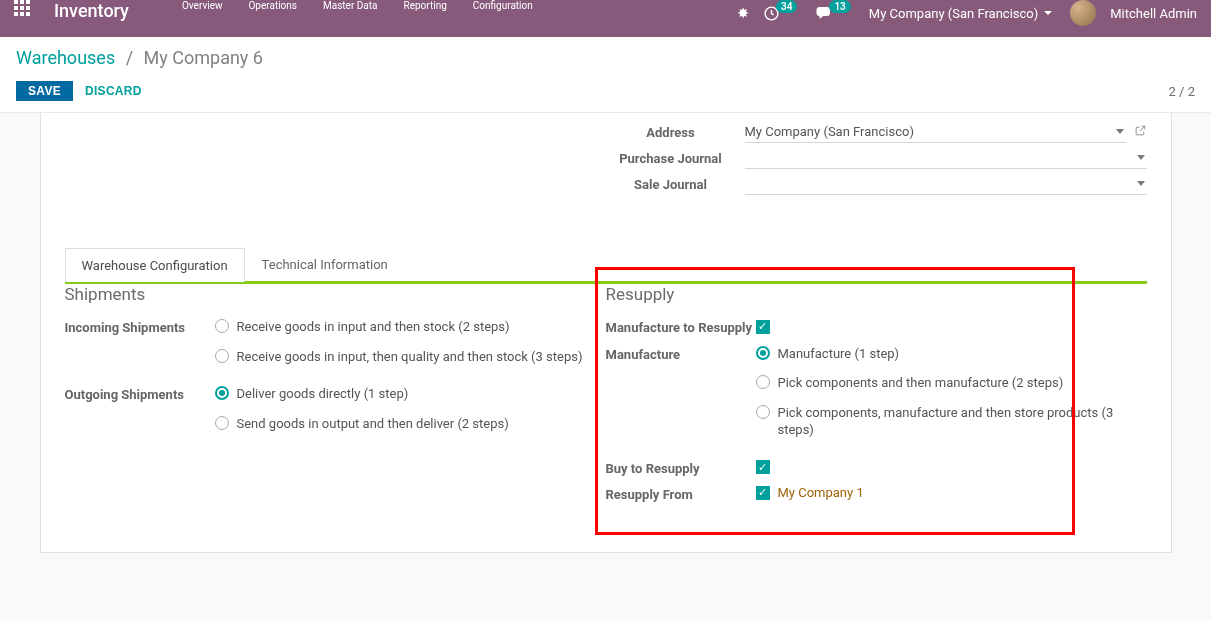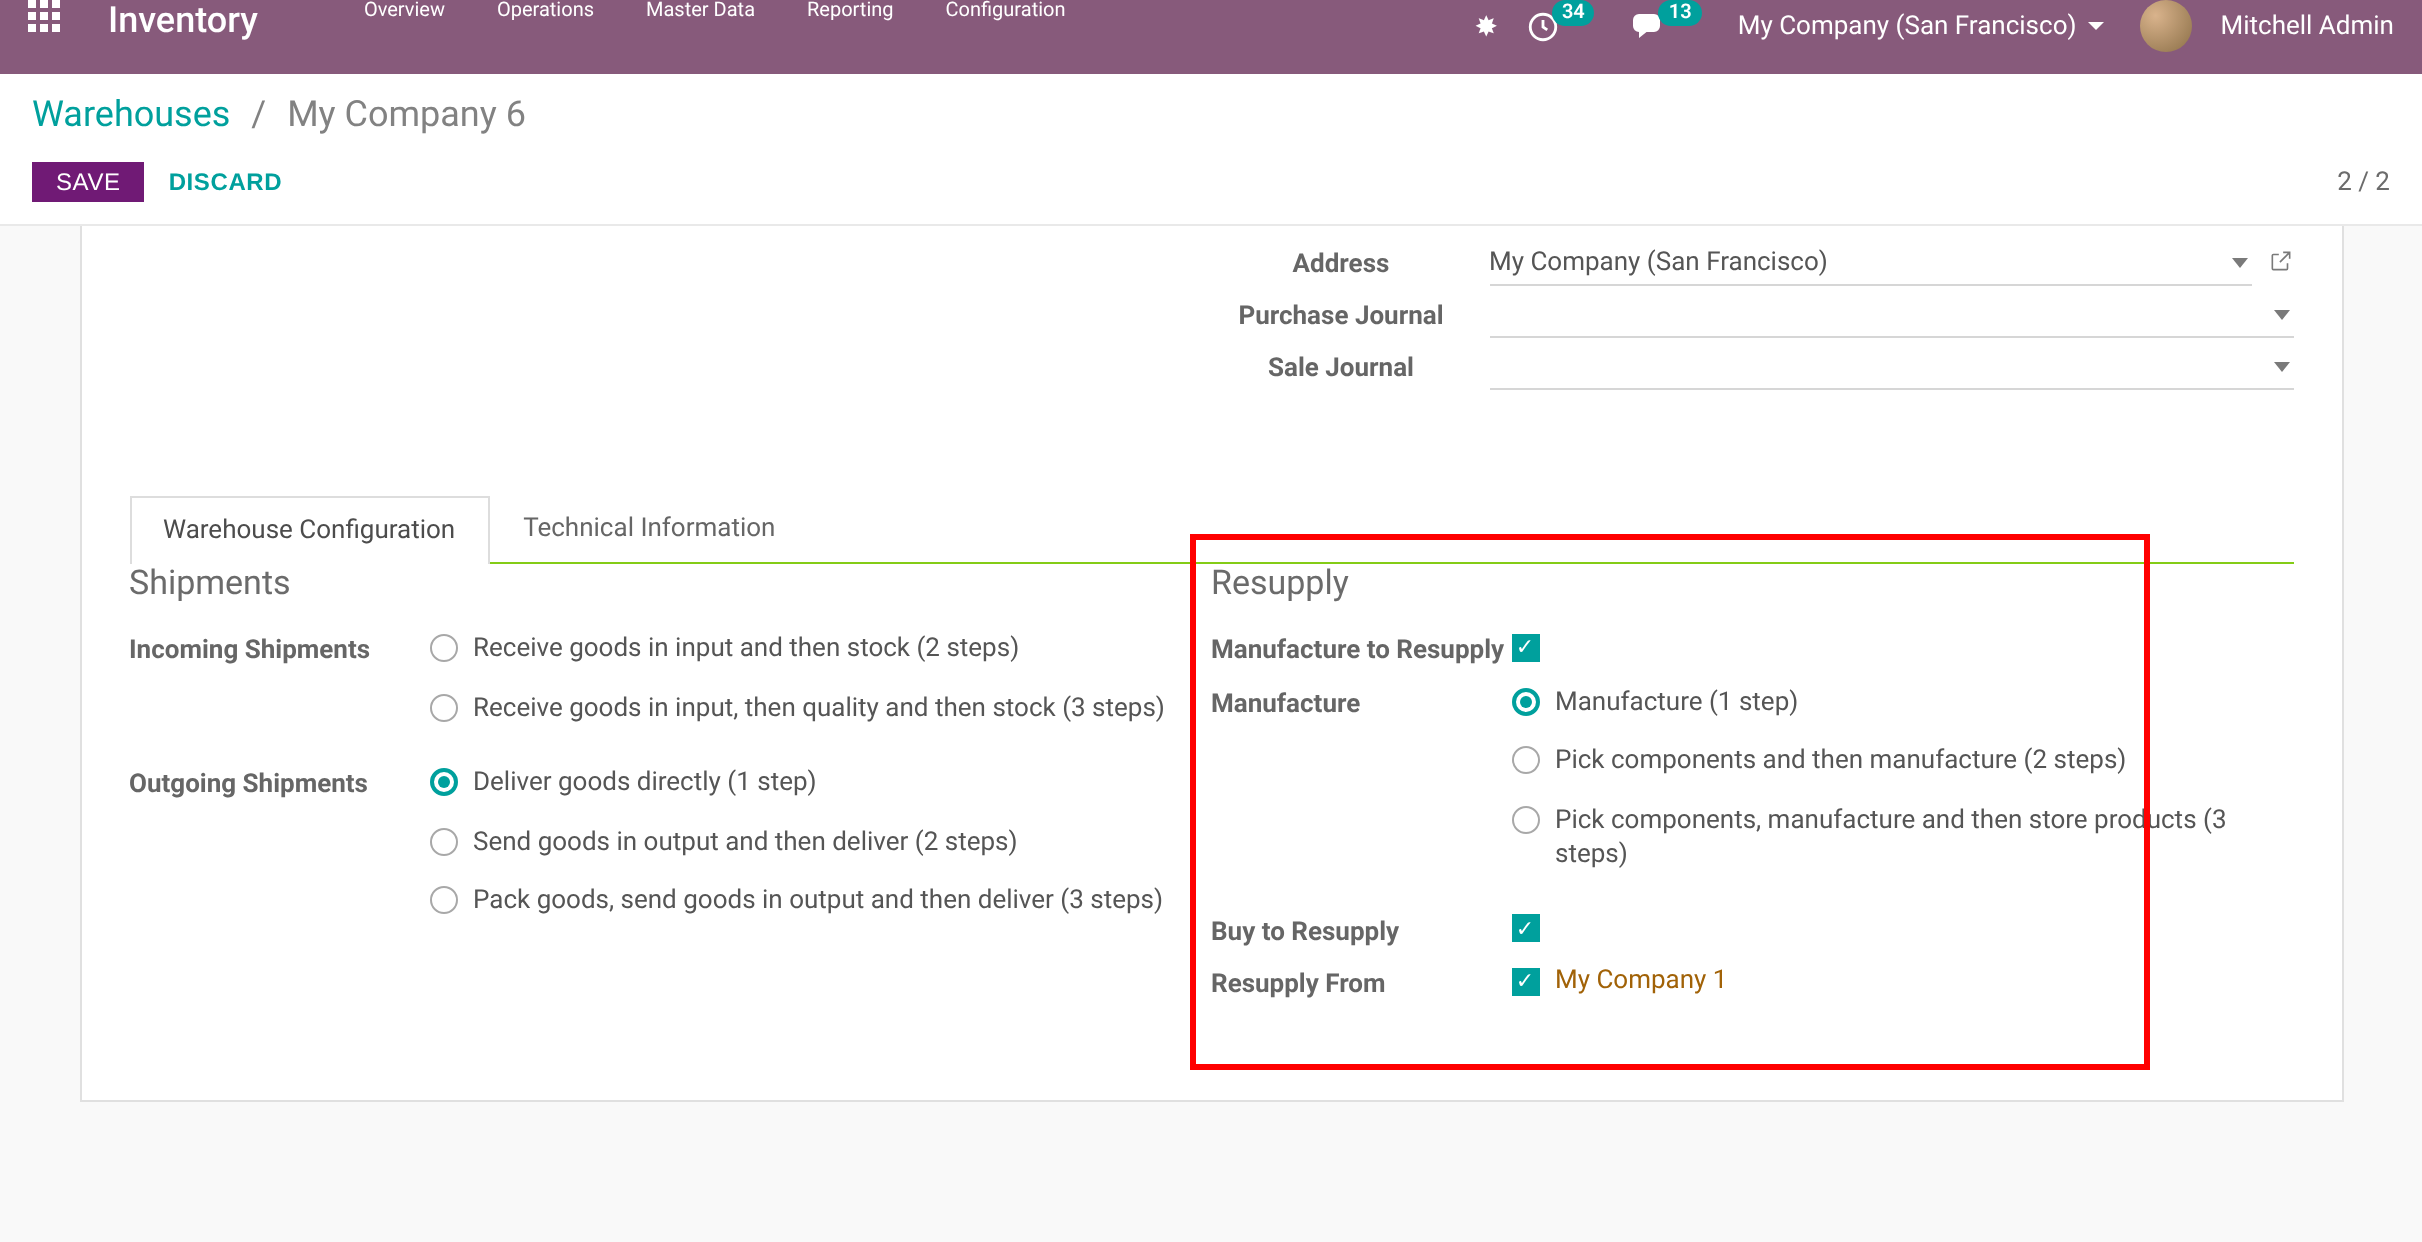--- a/index.html
+++ b/index.html
@@ -24,41 +24,41 @@
   .avatar { width: 26px; height: 26px; border-radius: 50%; background: radial-gradient(circle at 30% 30%, #d9b38c, #8b6f47); margin-left: 4px; }
   .username { font-size: 13px; }
   
   
   .control-bar { background: #fff; padding: 10px 16px 0 16px; border-bottom: 1px solid #e9e9e9; }
   .breadcrumb { font-size: 18px; margin-bottom: 10px; }
   .breadcrumb a { color: #00a09d; text-decoration: none; }
   .breadcrumb .sep { color: #828282; margin: 0 6px; }
   .breadcrumb .current { color: #828282; }
   .btn-row { display: flex; align-items: center; padding-bottom: 8px; }
-  .btn-save { background: #701a75; color: #fff; border: none; padding: 3px 12px; font-size: 12px; font-weight: 400; cursor: pointer; letter-spacing: 0.3px; }
+  .btn-save { background: #0369a1; color: #fff; border: none; padding: 3px 12px; font-size: 12px; font-weight: 700; cursor: pointer; letter-spacing: 0.3px; }
   .btn-discard { background: none; border: none; color: #00a09d; font-size: 12px; font-weight: 600; padding: 6px 12px; cursor: pointer; letter-spacing: 0.3px; }
   .pager { margin-left: auto; color: #6c6c6c; font-size: 13px; }
   
   
   .sheet-wrap { padding: 0 0 30px 0; }
   .sheet { background: #fff; margin: 0 auto; max-width: 1132px; border: 1px solid #e0e0e0; border-top: none; padding: 8px 24px 40px 24px; position: relative; }
   
   .top-fields { display: flex; }
   .top-left { flex: 0 0 532px; }
   .top-right { flex: 1; text-align: center; }
   .field-row { display: flex; align-items: center; margin-bottom: 4px; }
   .field-label { width: 148px; font-weight: 700; color: #666; font-size: 13px; }
   .field-value { flex: 1; position: relative; border-bottom: 1px solid #d6d6d6; padding: 3px 0; color: #555; font-size: 13px; display:flex; align-items:center;}
   .field-value.empty { min-height: 22px; }
   .dd-caret { position: absolute; right: 2px; width:0; height:0; border-left:4px solid transparent; border-right:4px solid transparent; border-top:5px solid #7a7a7a; }
   .ext-link { margin-left: 8px; color: #7a7a7a; cursor:pointer; }
   .ext-svg { width:13px; height:13px; stroke:#7a7a7a; fill:none; stroke-width:1.5;}
   
   
-  .tabs { display: flex; margin-top: 48px; border-bottom: 1px solid #84cc16; }
+  .tabs { display: flex; margin-top: 48px; border-bottom: 3px solid #84cc16; }
   .tab { padding: 9px 16px; border: 1px solid transparent; border-bottom: none; cursor: pointer; color: #666; font-size: 13px; }
   .tab.active { border-color: #ddd; background:#fff; position: relative; top: 1px; color:#4c4c4c; }
   
   
   .groups { display: flex; }
   .col { flex: 1; }
   .section-title { font-size: 17px; color: #6b6b6b; font-weight: 400; margin-bottom: 14px; }
   .group-row { display: flex; margin-bottom: 8px; }
   .group-label { width: 150px; font-weight: 700; color: #666; font-size: 13px; padding-top: 1px; line-height: 1.35;}
   .group-content { flex: 1; }
@@ -193,24 +193,20 @@
           <div class="group-label">Outgoing Shipments</div>
           <div class="group-content">
             <div class="radio-opt">
               <span class="radio checked"></span>
               <span class="radio-label">Deliver goods directly (1 step)</span>
             </div>
             <div class="radio-opt">
               <span class="radio"></span>
               <span class="radio-label">Send goods in output and then deliver (2 steps)</span>
             </div>
-            <div class="radio-opt">
-              <span class="radio"></span>
-              <span class="radio-label">Pack goods, send goods in output and then deliver (3 steps)</span>
-            </div>
           </div>
         </div>
       </div>
 
       <div class="col" style="position:relative;">
         <div class="section-title">Resupply</div>
         <div class="group-row">
           <div class="group-label">Manufacture to Resupply</div>
           <div class="group-content">
             <span class="checkbox">✓</span>

